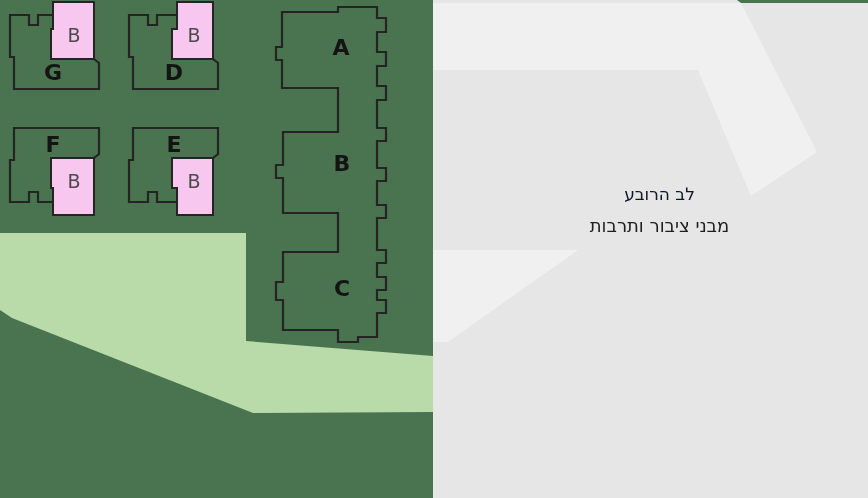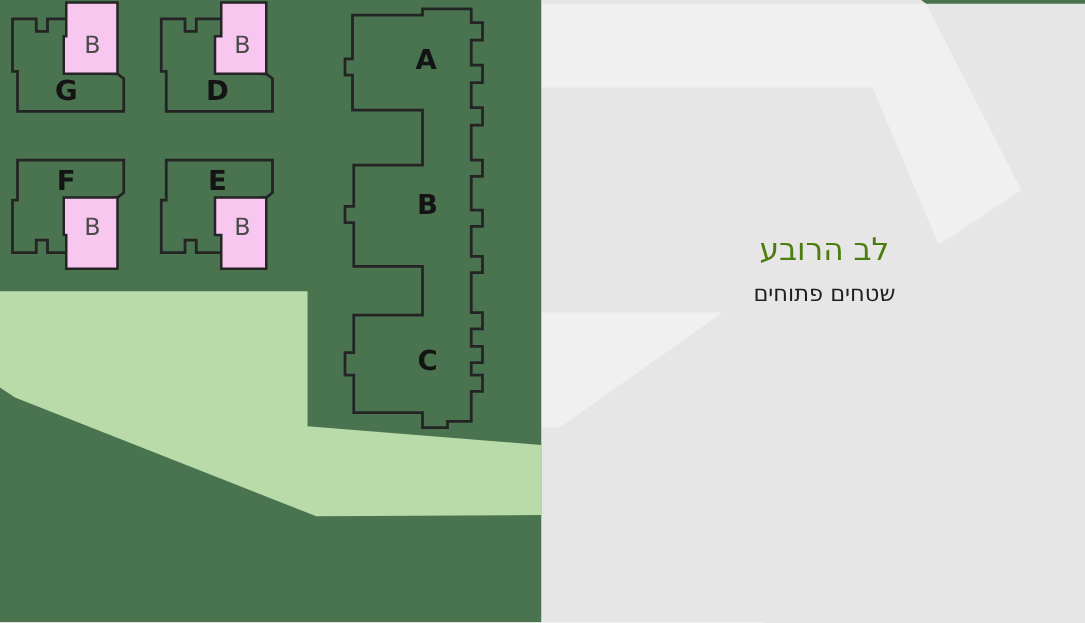--- a/index.html
+++ b/index.html
@@ -21,22 +21,22 @@
   }
   .legend{
     position:absolute;
     left:433px;top:184px;width:435px;
     padding-left:18px;box-sizing:border-box;
     direction:rtl;text-align:center;
     color:#1e1e1e;
   }
   .legend-title{
     margin:0 0 6px 0;
-    font-size:25px;line-height:1.25;font-weight:normal;
-    color:#4d7c0f;
+    font-size:17px;line-height:1.25;font-weight:normal;
+    color:#0f172a;
     text-align:center;
   }
   .legend-line{
     margin:0;
     font-size:18px;line-height:1.62;
   }
 </style>
 </head>
 <body>
 
@@ -87,16 +87,16 @@
     <text class="bldg-label" x="342" y="296">C</text>
 
     <text class="annex-label" x="74" y="42">B</text>
     <text class="annex-label" x="194" y="42">B</text>
     <text class="annex-label" x="74" y="188">B</text>
     <text class="annex-label" x="194" y="188">B</text>
   </svg>
 
   <div class="legend">
     <h2 class="legend-title">לב הרובע</h2>
-    <p class="legend-line">שטחים פתוחים</p>
+    <p class="legend-line">מבני ציבור ותרבות</p>
   </div>
 
 </div>
 
 </body></html>

